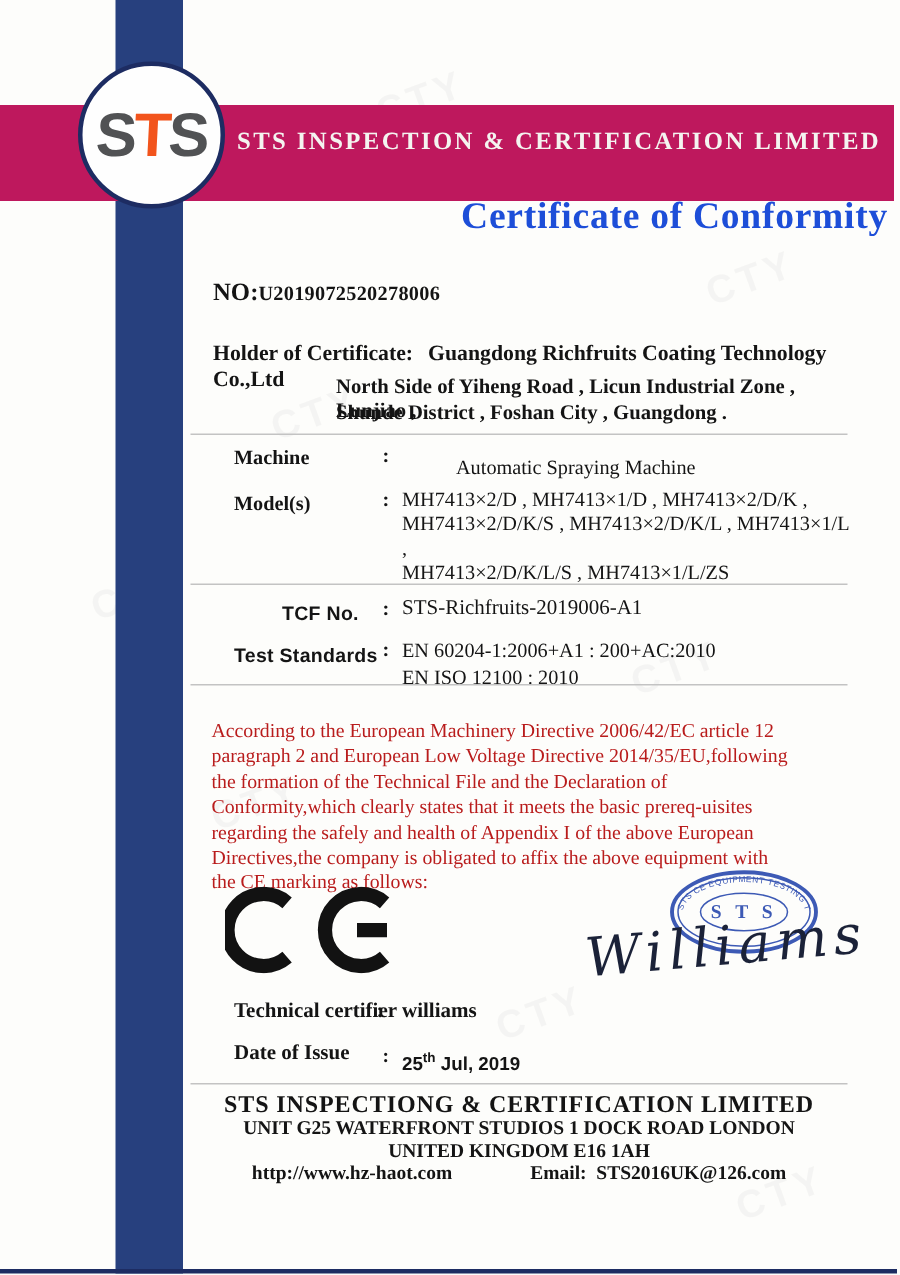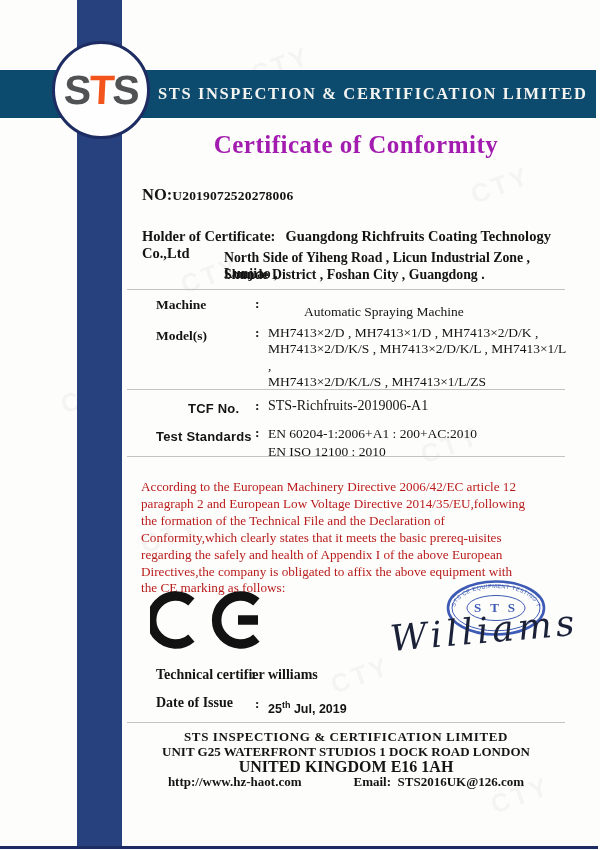--- a/index.html
+++ b/index.html
@@ -5,41 +5,41 @@
   * { margin:0; padding:0; box-sizing:border-box; }
   html,body { background:#e9e9e9; }
   .page {
     position:relative; width:600px; height:850px; margin:0 auto;
     background:#fdfdfb; overflow:hidden;
     font-family:"Liberation Serif", serif; color:#141414;
   }
   
   .vbar { position:absolute; left:77px; top:0; width:45px; height:849px;
           background:#27407e; z-index:1; }
-  .band { position:absolute; left:0; top:70px; width:596px; height:48px;
-          background:#0c4a6e; z-index:2; }
+  .band { position:absolute; left:0; top:70px; width:596px; height:64px;
+          background:#be185d; z-index:2; }
   .band-text { position:absolute; left:158px; top:0; height:48px; line-height:48px;
           color:#f4f4f0; font-size:16.5px; letter-spacing:1.6px; font-weight:600;
           font-family:"Liberation Serif", serif; white-space:nowrap; }
   .logo-circle { position:absolute; left:52px; top:41px; width:98px; height:98px;
           border-radius:50%; background:#fefefe; border:3px solid #1d2c62; z-index:3;
           display:flex; align-items:center; justify-content:center; }
   .logo-text { font-family:"Liberation Sans", sans-serif; font-weight:bold;
           font-size:41px; letter-spacing:-2px; transform:skewX(-3deg);
           color:#515254; line-height:1; }
   .logo-text .t { color:#f2541c; }
   .bottom-line { position:absolute; left:0; top:846px; width:598px; height:3px;
           background:#1d2c62; z-index:1; }
   
   .wm { position:absolute; font-family:"Liberation Sans", sans-serif; font-weight:bold;
         font-size:26px; letter-spacing:3px; color:#6a6a6a; opacity:.05;
         transform:rotate(-20deg); z-index:0; }
   
-  .title { position:absolute; left:120px; top:131px; width:472px; text-align:center;
-           font-size:25px; font-weight:bold; letter-spacing:.5px; color:#a21caf; z-index:4; }
+  .title { position:absolute; left:120px; top:131px; width:472px; text-align:right;
+           font-size:25px; font-weight:bold; letter-spacing:.5px; color:#1d4ed8; z-index:4; }
   .no-line { position:absolute; left:142px; top:185px; z-index:4; }
   .no-label { font-size:16.5px; font-weight:bold; }
   .no-value { font-size:13.5px; font-weight:bold; letter-spacing:.2px; }
   .holder-line { position:absolute; left:142px; top:228px; width:440px;
            font-size:14.5px; font-weight:bold; z-index:4; }
   .holder-line .sp { display:inline-block; width:10px; }
   .addr { position:absolute; left:224px; width:330px; font-size:13.8px; font-weight:600;
           z-index:4; }
   .rule { position:absolute; left:127px; width:438px; height:1px; background:#c3c3c3;
           z-index:4; }
@@ -52,23 +52,23 @@
           line-height:16.4px; z-index:4; }
   .para { position:absolute; left:141px; top:479px; width:388px; font-size:13.2px;
           line-height:16.9px; color:#b91c1c; z-index:4; }
   .ce { position:absolute; left:150px; top:591px; z-index:4; }
   .stamp { position:absolute; left:383px; top:572px; z-index:4; }
   .cert-row { z-index:4; }
   .date-value { font-family:"Liberation Sans", sans-serif; font-weight:bold; font-size:12.5px; }
   .date-value sup { font-size:9px; }
   .footer { position:absolute; left:110px; top:729px; width:472px; text-align:center;
           font-weight:bold; z-index:4; }
-  .footer .f1 { font-size:13px; letter-spacing:.6px; line-height:15px; }
+  .footer .f1 { font-size:16px; letter-spacing:.6px; line-height:15px; }
   .footer .f2 { font-size:13px; line-height:15px; }
-  .footer .f3 { font-size:16px; line-height:15px; }
+  .footer .f3 { font-size:13px; line-height:15px; }
   .footer .contact { display:flex; justify-content:center; gap:52px; font-size:13px;
           line-height:16px; margin-top:0; }
 </style>
 </head>
 <body>
 
 <div class="page">
 
   <span class="wm" style="left:250px; top:50px;">CTY</span>
   <span class="wm" style="left:470px; top:170px;">CTY</span>

